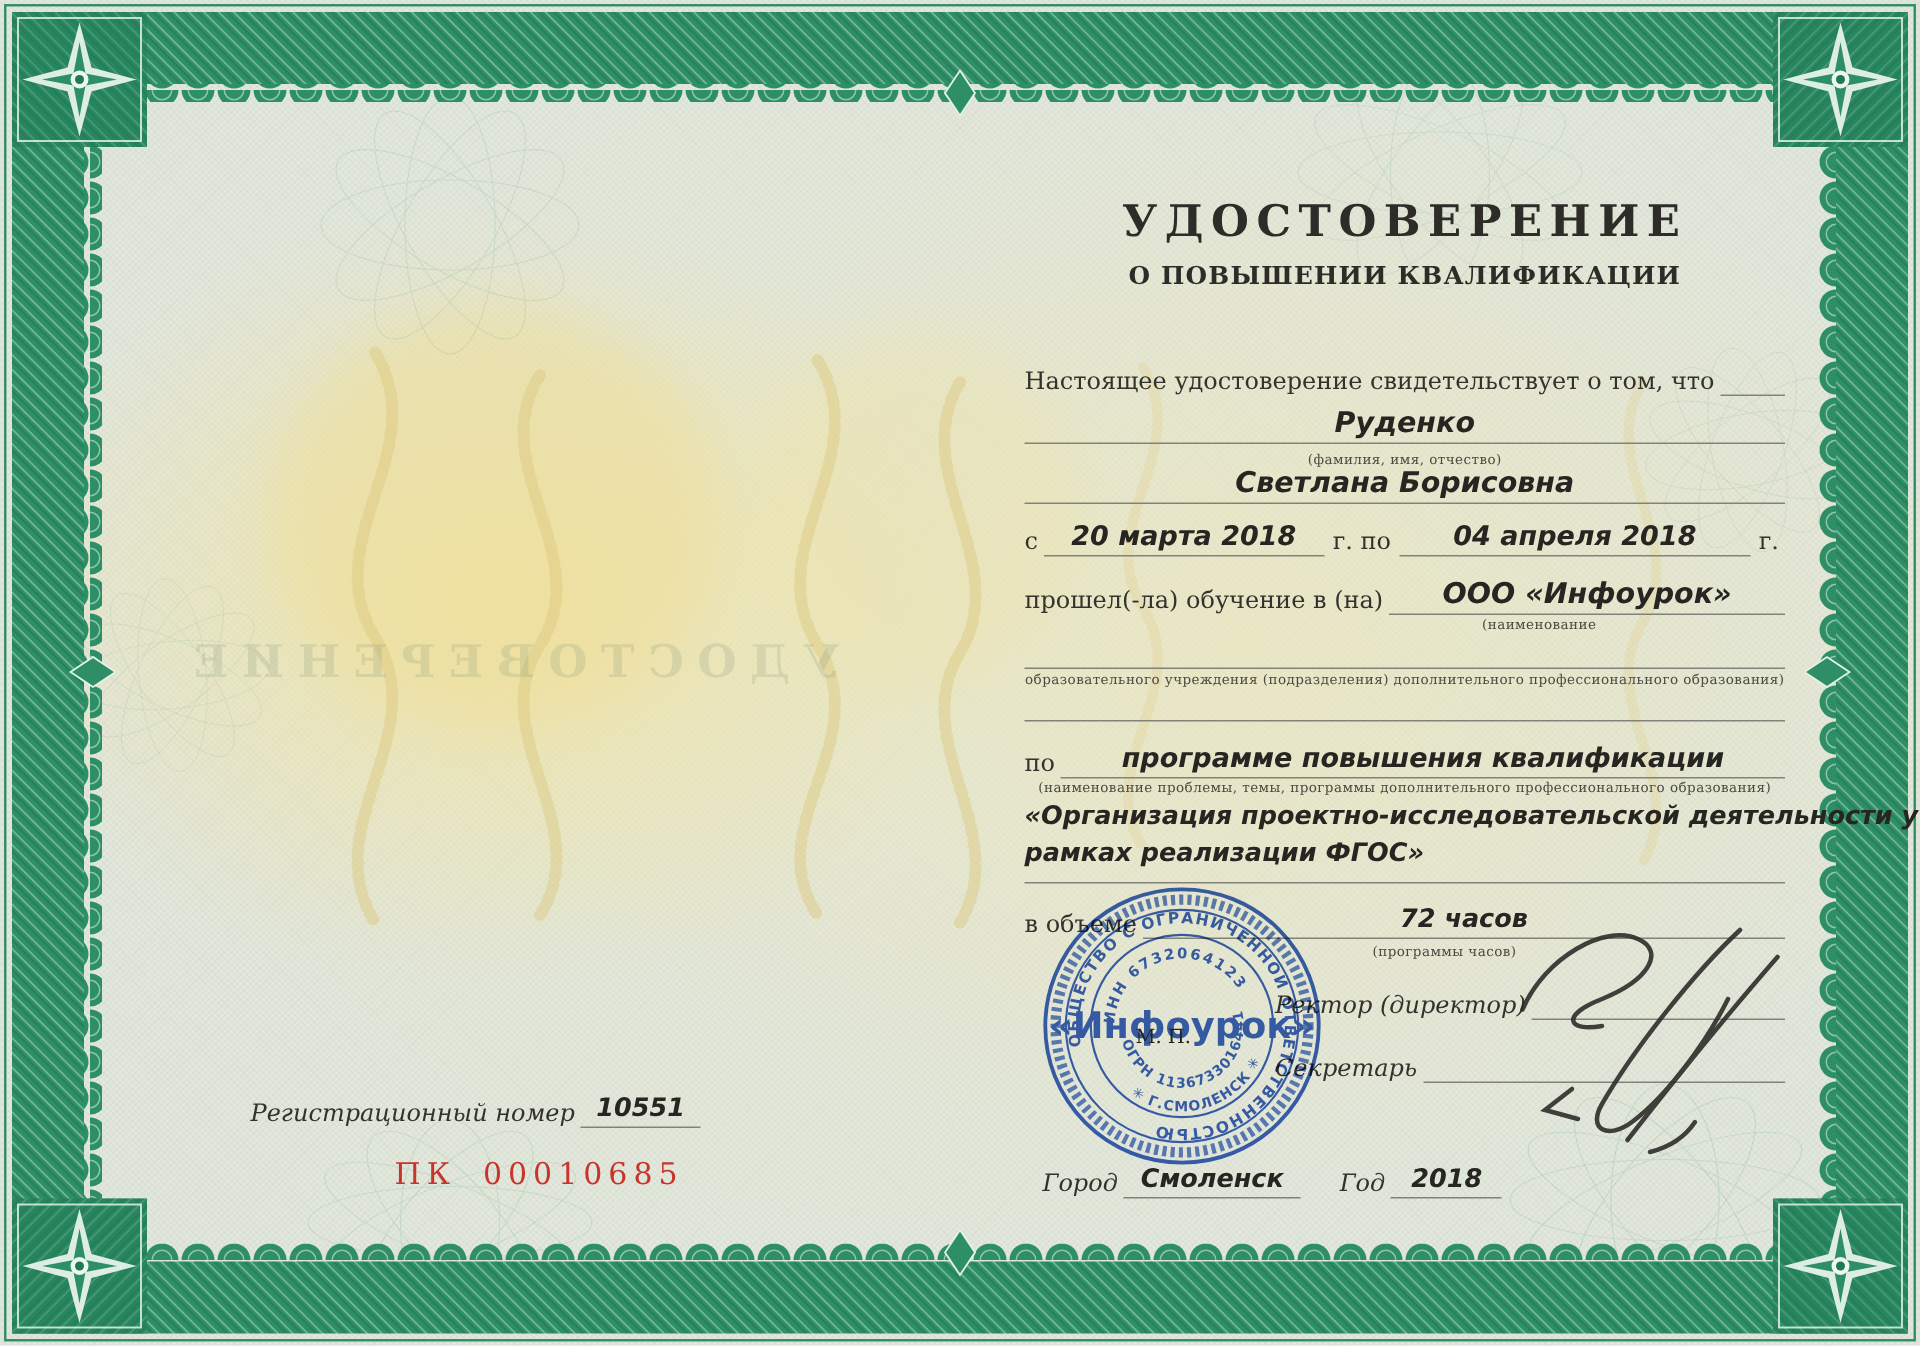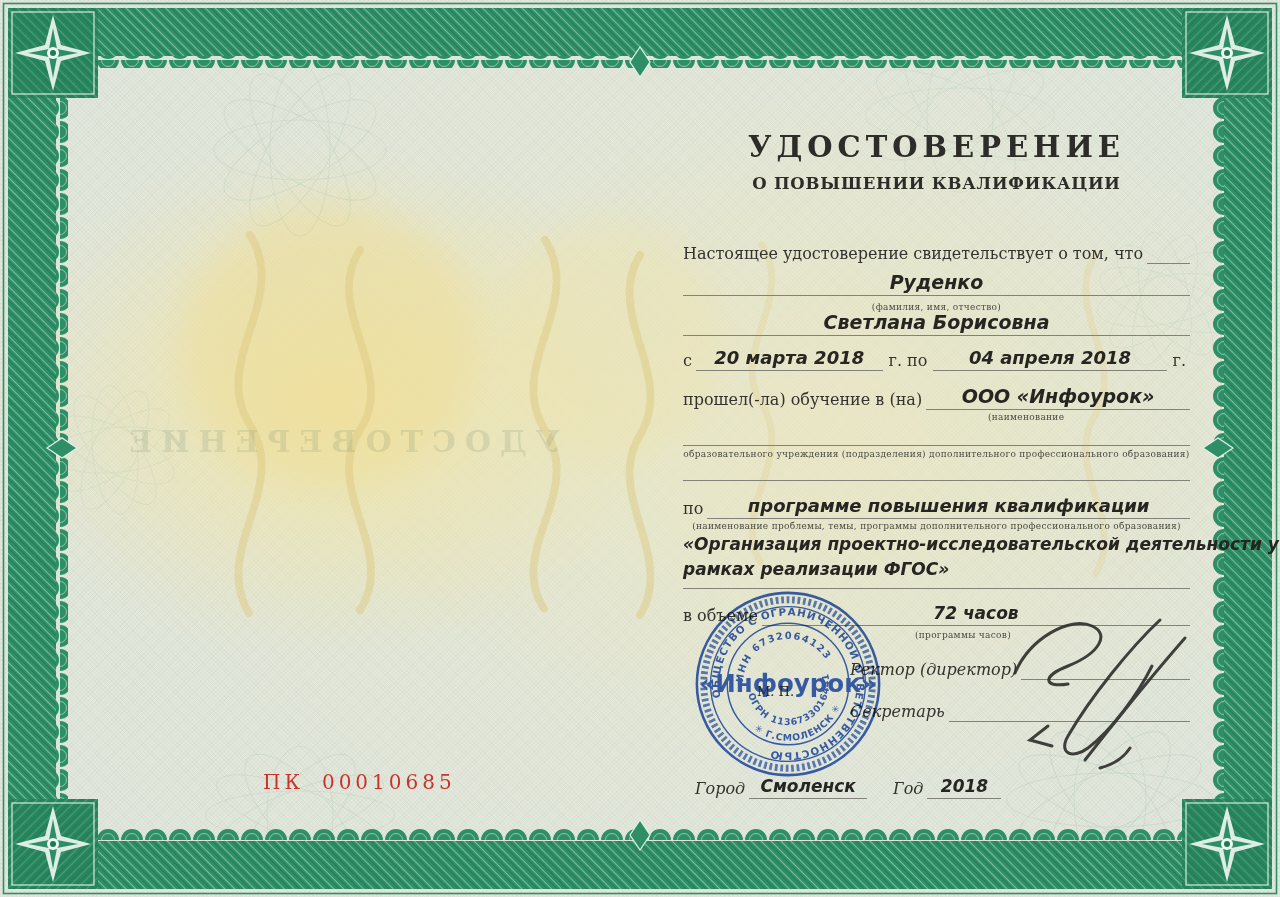--- a/index.html
+++ b/index.html
@@ -157,20 +157,26 @@
     <use href="#diamV" transform="translate(640,62)"></use>
     <use href="#diamV" transform="translate(640,835)"></use>
     <use href="#diamH" transform="translate(62,448)"></use>
     <use href="#diamH" transform="translate(1218,448)"></use>
   </g>
 </svg>
 
 <div class="layer">
 
 
+  <div class="row" style="left:167px;top:730px;width:300px;">
+    <span class="lbl lbl-it">Регистрационный номер</span>
+    <span class="fill" style="max-width:118px;">
+      <i class="value" style="font-size:17px;">10551</i>
+    </span>
+  </div>
 
   <div class="serial">
     <span>ПК</span><span class="num">00010685</span>
   </div>
 
   <div class="rightcol">
 
     <div class="abs title" style="top:130px;">УДОСТОВЕРЕНИЕ</div>
     <div class="abs subtitle" style="top:174px;">О ПОВЫШЕНИИ КВАЛИФИКАЦИИ</div>
 

